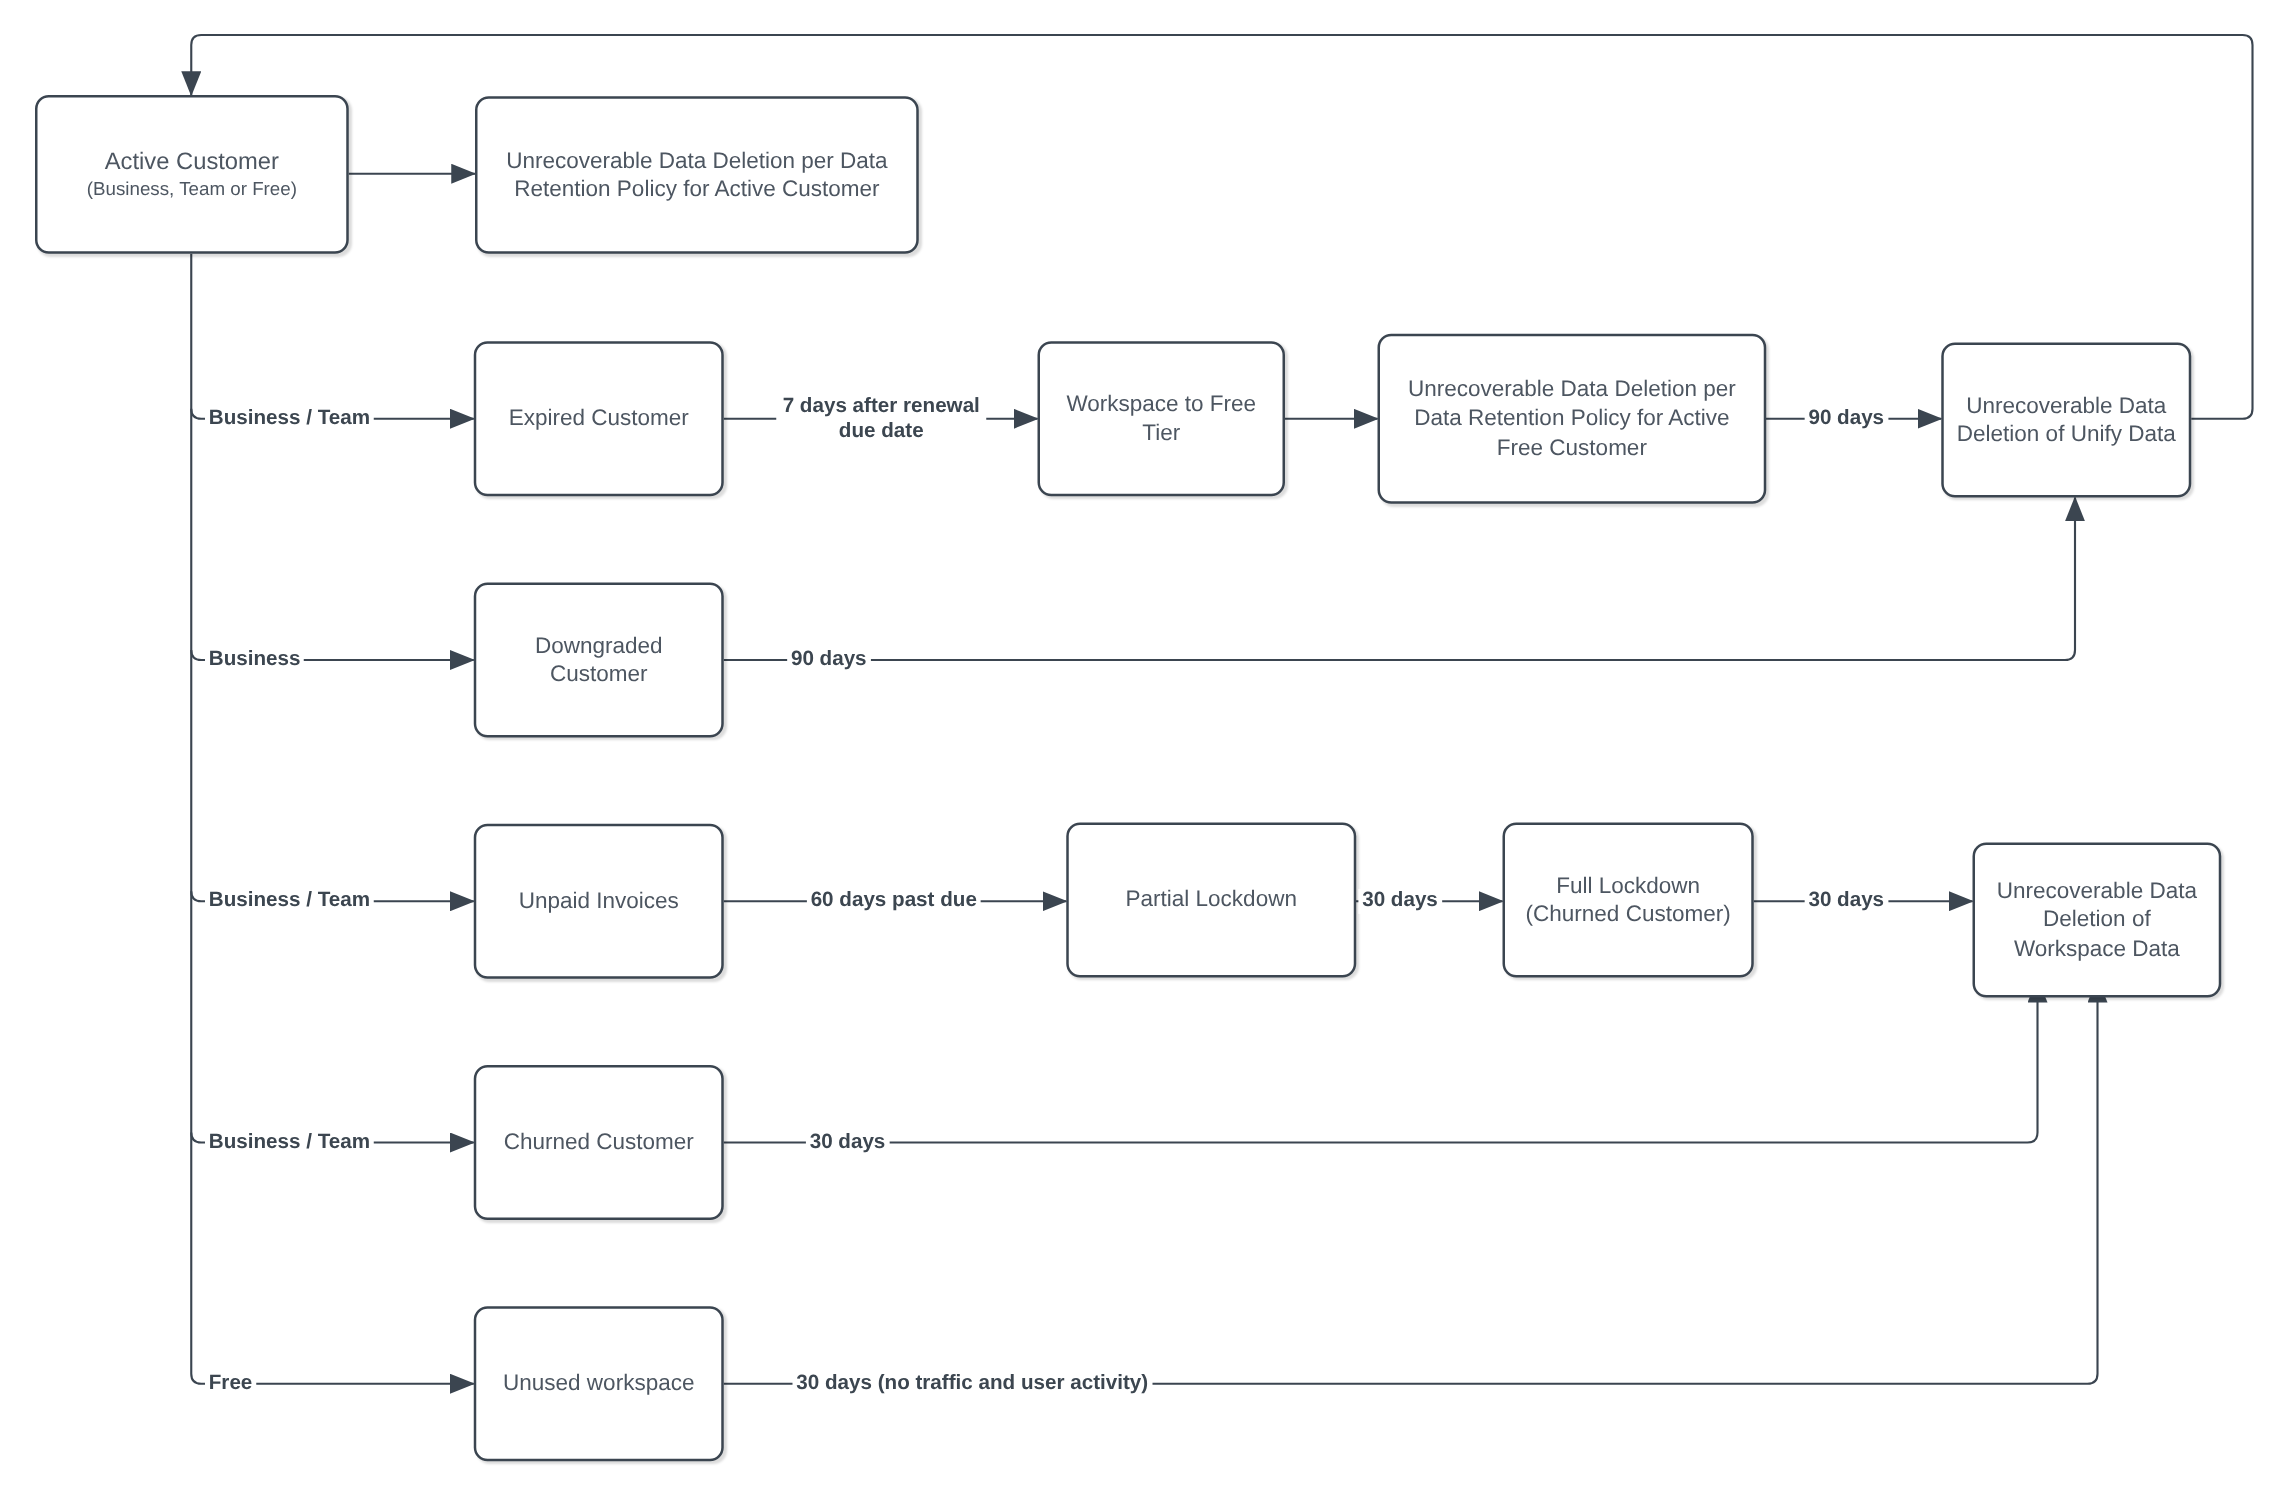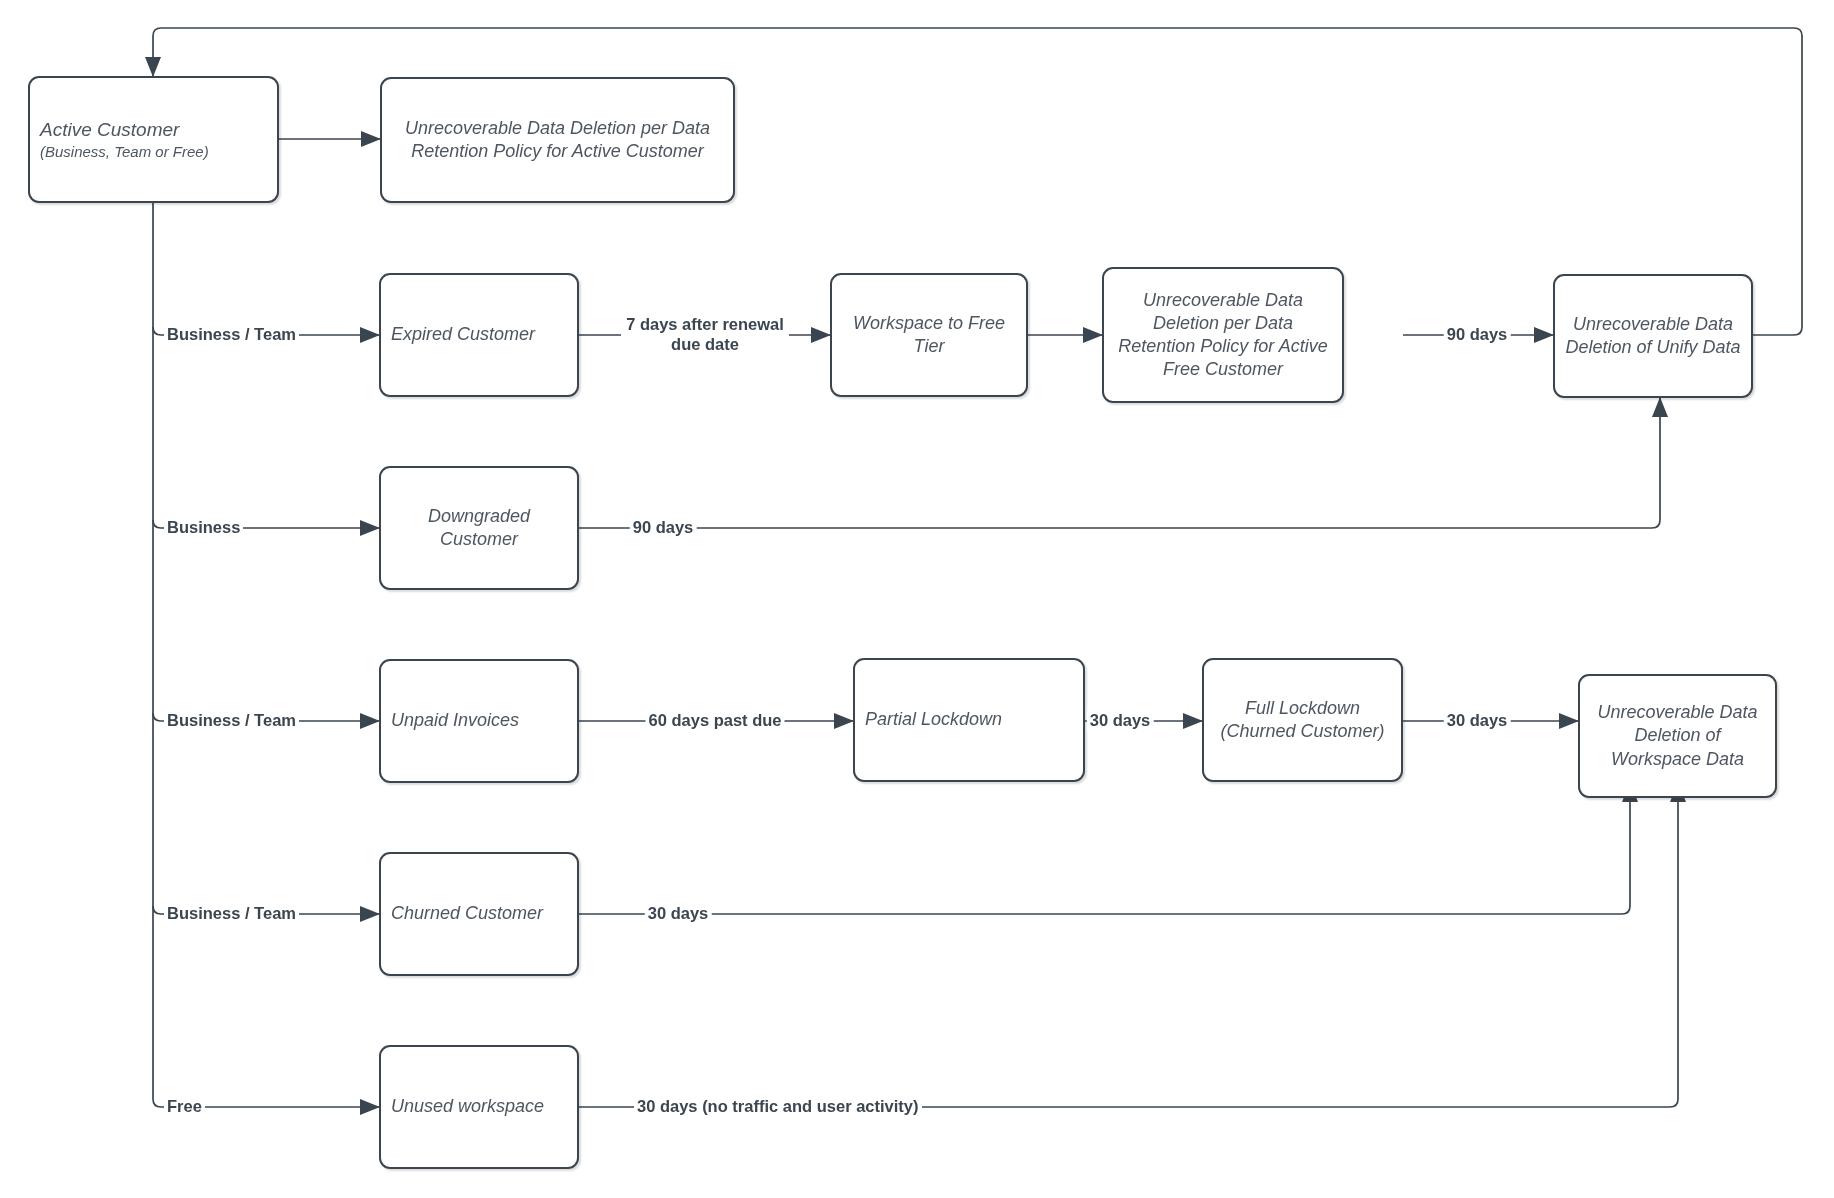--- a/index.html
+++ b/index.html
@@ -12,26 +12,25 @@
   }
   svg.edges{position:absolute;left:0;top:0;}
   .node{
     position:absolute;
     box-sizing:border-box;
     border:2.5px solid #3b4550;
     border-radius:11px;
     background:#ffffff;
     box-shadow:2px 2px 2px rgba(0,0,0,0.14);
     display:flex;flex-direction:column;
-    align-items:flex-start;justify-content:center;
+    align-items:center;justify-content:center;
     text-align:center;
     color:#4d5661;
     font-size:18px;line-height:1.28;
     padding:4px 10px;
-    font-style:italic;
   }
   .node .main{font-size:19px;}
   .node .sub{font-size:15px;}
   .elabel{
     position:absolute;
     background:#ffffff;
     color:#3c4650;
     font-weight:bold;
     font-size:16.5px;
     line-height:1.2;
@@ -99,21 +98,21 @@
   </div>
 
   <div class="node" style="left:379px;top:273px;width:200px;height:124px;">
     <div>Expired Customer</div>
   </div>
 
   <div class="node" style="left:830px;top:273px;width:198px;height:124px;">
     <div>Workspace to Free Tier</div>
   </div>
 
-  <div class="node" style="left:1102px;top:267px;width:242px;height:136px;">
+  <div class="node" style="left:1102px;top:267px;width:311px;height:136px;">
     <div>Unrecoverable Data Deletion per Data Retention Policy for Active Free Customer</div>
   </div>
 
   <div class="node" style="left:1553px;top:274px;width:200px;height:124px;">
     <div>Unrecoverable Data Deletion of Unify Data</div>
   </div>
 
   <div class="node" style="left:379px;top:466px;width:200px;height:124px;">
     <div>Downgraded Customer</div>
   </div>

